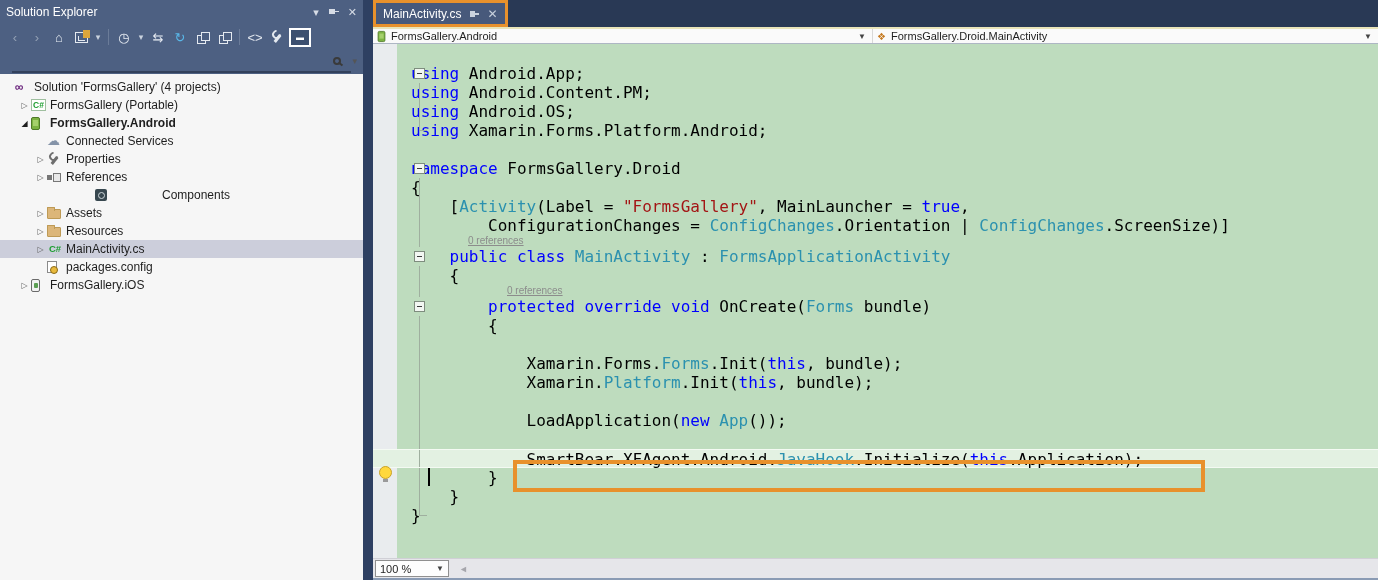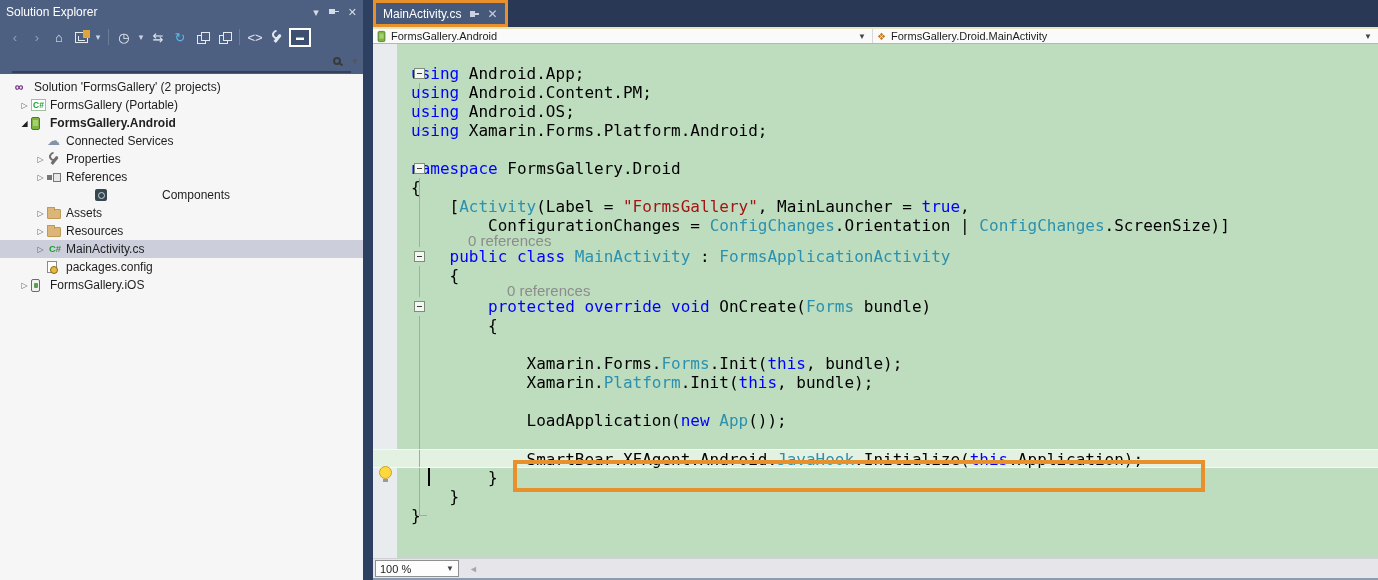--- a/index.html
+++ b/index.html
@@ -84,36 +84,36 @@
   .nav-arrow { font-size:8px; color:#444; padding-right:2px; }
   .nav-android { transform:scale(0.85); }
   .ic-class { color:#C57A22; font-size:10px; }
   #code-area { flex:1; background:#BEDCBE; position:relative; overflow:hidden; font-family:"DejaVu Sans Mono", monospace; }
   #glyph-margin { position:absolute; left:0; top:0; bottom:0; width:24px; background:#E9ECEE; }
   #code-lines { position:absolute; left:0; top:20px; right:0; }
   .cl { position:relative; height:19px; line-height:19px; font-size:16px; white-space:pre; }
   .cl.hl { background:#E3F1E2; border-top:1px solid #F4FAF3; border-bottom:1px solid #F4FAF3; }
   .lens-line { position:relative; height:12px; line-height:12px; }
   .codetext { display:block; margin-left:38px; }
-  .lens-line .codetext { font-family:"Liberation Sans",sans-serif; font-size:15px; color:#8C8C8C; }
+  .lens-line .codetext { font-family:"Liberation Sans",sans-serif; font-size:10px; color:#8C8C8C;text-decoration:underline; }
   .seg-k { color:#0000FF; }
   .seg-t { color:#2B91AF; }
   .seg-s { color:#A31515; }
   .seg-p { color:#000000; }
   .fold { position:absolute; left:41px; top:0; height:100%; width:13px; }
   .f-box { width:11px !important; height:11px !important; top:4px; border:1px solid #7E8C7E; background:#F2F7F2; }
   .f-box::after { content:""; position:absolute; left:2px; top:4px; width:5px; height:1px; background:#3C3C3C; }
   .f-v::after { content:""; position:absolute; left:5px; top:0; bottom:0; width:1px; background:#9FAf9F; }
   .f-end::after { content:""; position:absolute; left:5px; top:0; height:9px; width:7px; border-left:1px solid #9FAF9F; border-bottom:1px solid #9FAF9F; }
   #line-annotation { position:absolute; left:140px; top:416px; width:692px; height:32px; border:4px solid #E8912C; pointer-events:none; }
   #caret { position:absolute; left:55px; top:424px; width:2px; height:18px; background:#000000; }
   #lightbulb { position:absolute; left:6px; top:422px; width:13px; height:13px; background:#FFD83D; border:1px solid #C9A227; border-radius:50%; }
   #lightbulb::after { content:""; position:absolute; left:3px; bottom:-4px; width:5px; height:3px; background:#9A9A9A; }
   #editor-bottom-bar { height:20px; background:#E6E6EA; display:flex; align-items:center; flex:none; border-top:1px solid #D0D0D6; }
-  #zoom-control { width:84px; height:17px; margin-left:2px; background:#FDFDFD; border:1px solid #8F8F8F; display:flex; align-items:center; font-size:11px; color:#1E1E1E; padding:0 4px; justify-content:space-between; }
+  #zoom-control { width:74px; height:17px; margin-left:2px; background:#FDFDFD; border:1px solid #8F8F8F; display:flex; align-items:center; font-size:11px; color:#1E1E1E; padding:0 4px; justify-content:space-between; }
   #zoom-control .za { font-size:8px; color:#444; }
   #hscroll-left { color:#A6A6AC; font-size:9px; margin-left:10px; }
   #editor-bottom-border { height:2px; background:#8A9BB4; flex:none; }
 </style>
 </head>
 <body>
 
 <div id="window">
 
   <div id="solution-explorer">
@@ -155,21 +155,21 @@
       <input type="text" placeholder="Search Solution Explorer (Ctrl+;)" style="">
       <span class="mag"></span>
       <span class="sarrow">▾</span>
     </div>
     <div id="solution-tree">
         <div class="trow" style="padding-left: 2px;">
           <span class="expander none"></span>
           <span class="ticon">
             <span class="ti-solution">∞</span>
           </span>
-          <span class="tlabel">Solution 'FormsGallery' (2 projects)</span>
+          <span class="tlabel">Solution 'FormsGallery' (4 projects)</span>
         </div>
         <div class="trow" style="padding-left: 18px;">
           <span class="expander collapsed">▷</span>
           <span class="ticon">
             <span class="ti-csproj">C#</span>
           </span>
           <span class="tlabel">FormsGallery (Portable)</span>
         </div>
         <div class="trow" style="padding-left: 18px;">
           <span class="expander expanded">◢</span>

